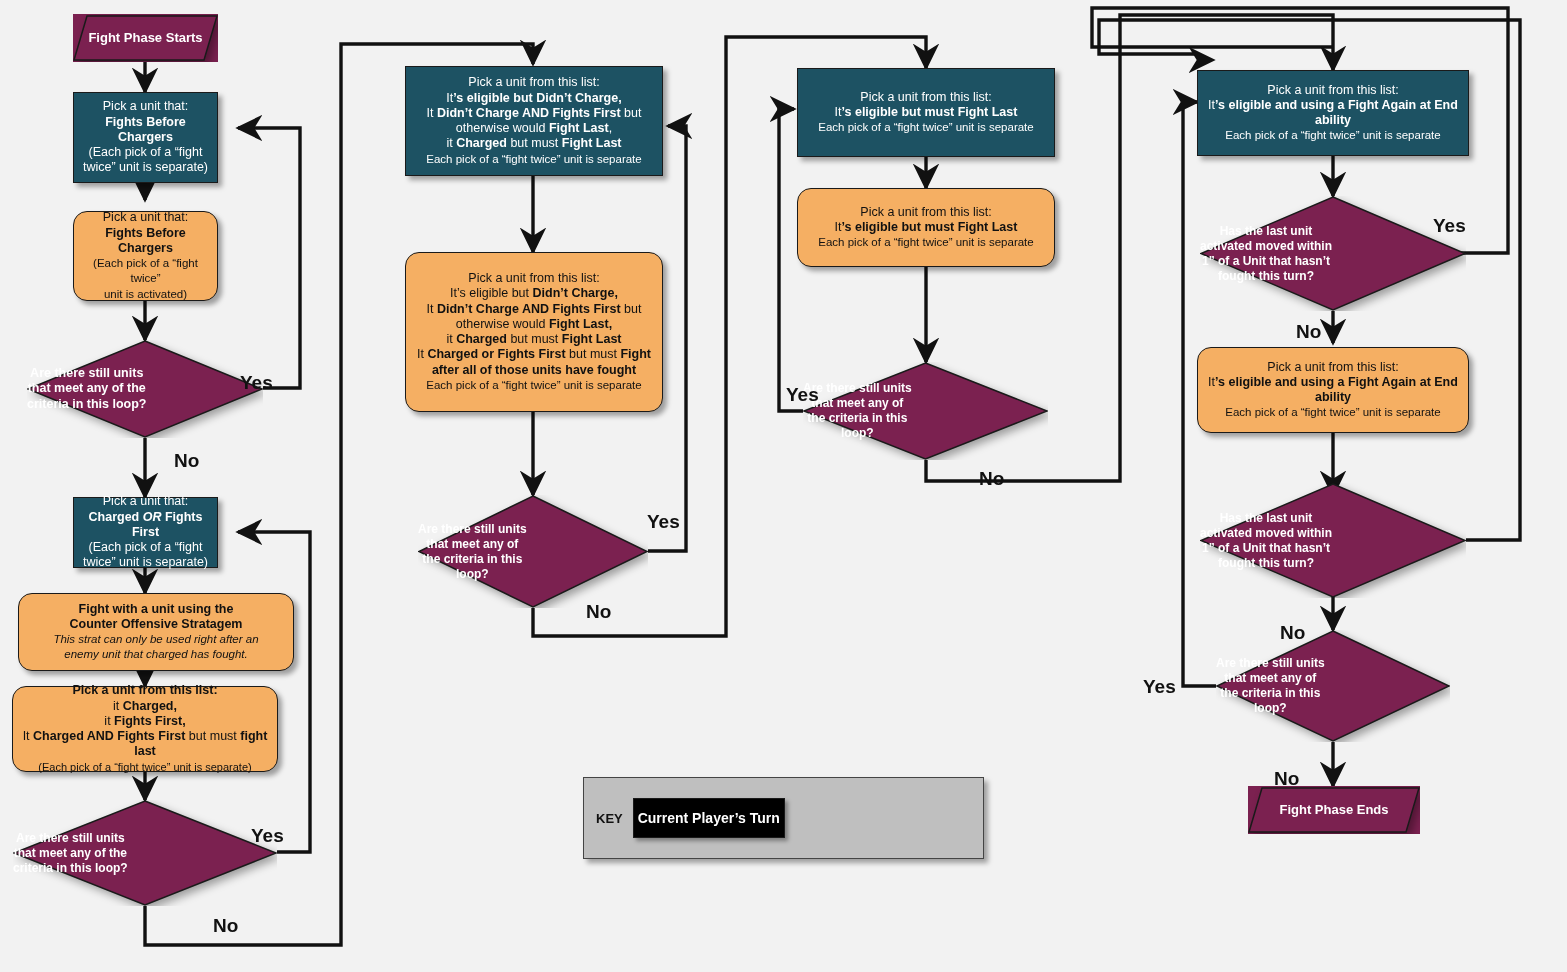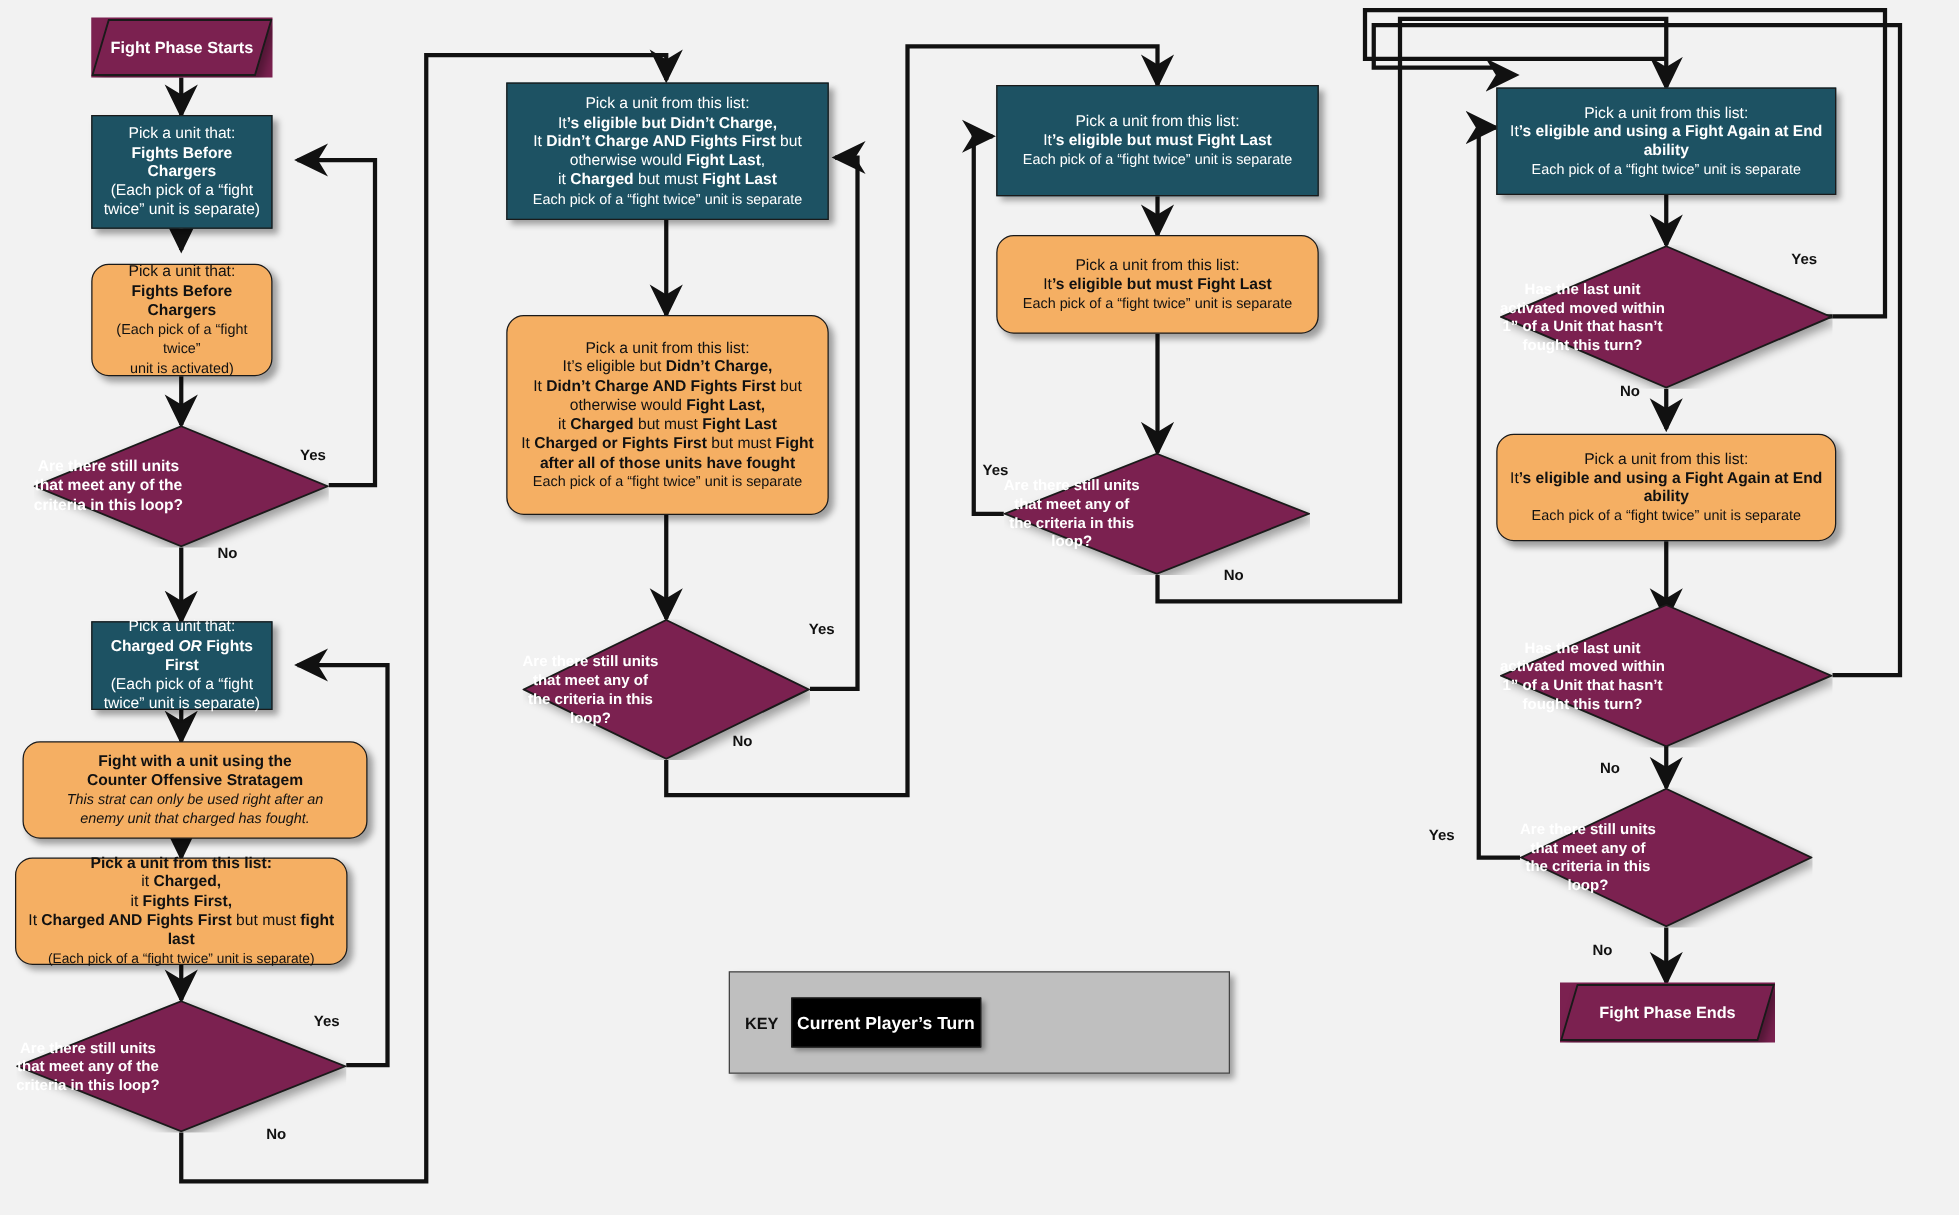--- a/index.html
+++ b/index.html
@@ -11,21 +11,21 @@
   .proc{border:1.5px solid #1a1a1a;box-shadow:4px 4px 5px rgba(0,0,0,0.35);}
   .teal{background:#1d5263;color:#ffffff;}
   .orange{background:#f5af63;color:#111111;border-radius:14px;}
   .maroon{background:#7b2150;color:#ffffff;padding-left:24px;}
   .diamond{position:absolute;}
   .diamond .dtext{position:absolute;left:0;top:0;width:100%;height:100%;
         display:flex;align-items:center;justify-content:flex-start;text-align:center;
         color:#fff;font-weight:bold;line-height:1.25;}
   .termtext{position:absolute;left:0;top:0;width:100%;height:100%;
         display:flex;align-items:center;justify-content:center;color:#fff;font-weight:bold;}
-  .lbl{position:absolute;font-weight:bold;color:#111;font-size:12px;}
+  .lbl{position:absolute;font-weight:bold;color:#111;font-size:19px;margin-top:15px;}
   .inner{padding:4px 8px;}
   b{font-weight:bold;}
   i{font-style:italic;}
   .key{position:absolute;background:#bfbfbf;border:1.5px solid #444;box-shadow:4px 4px 5px rgba(0,0,0,.35);
        display:flex;align-items:center;gap:10px;padding:10px 12px;}
   .keylabel{font-weight:bold;font-size:13px;color:#111;}
   .keybox{display:flex;align-items:center;justify-content:center;font-weight:bold;font-size:14px;
           border:1.5px solid #1a1a1a;box-shadow:3px 3px 4px rgba(0,0,0,.35);}
   .keybox.teal{color:#fff;}
   .keybox.orange{color:#111;border-radius:22px;}

